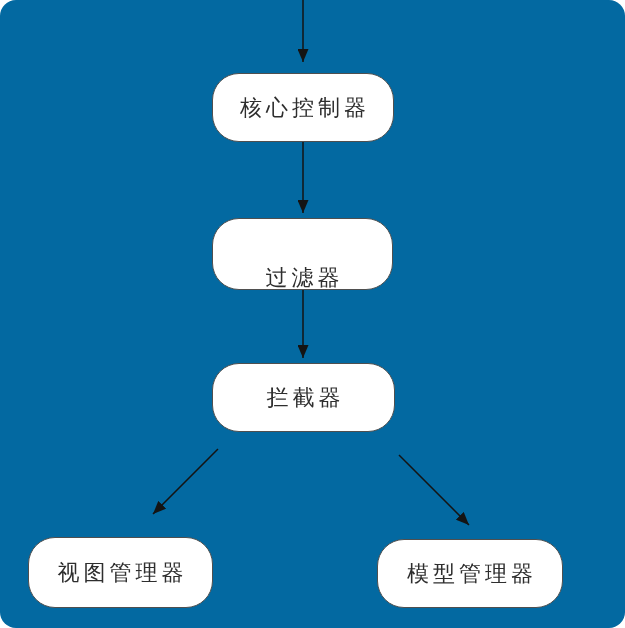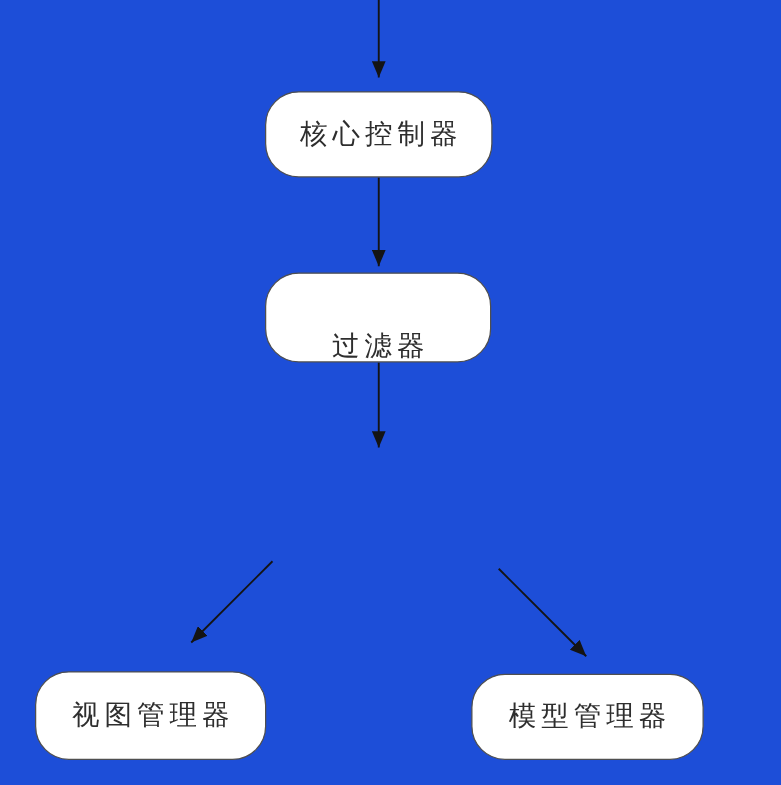--- a/index.html
+++ b/index.html
@@ -4,23 +4,24 @@
 <style>
   html, body {
     margin: 0;
     padding: 0;
     background: #ffffff;
   }
   .canvas {
     position: relative;
     width: 625px;
     height: 628px;
-    background: #1d4ed8;
+    background: #0369a1;
     overflow: hidden;
     font-family: "DejaVu Serif", "Liberation Serif", serif;
+    border-radius: 16px;
   }
   .arrow-layer {
     position: absolute;
     left: 0;
     top: 0;
     width: 625px;
     height: 628px;
   }
   .edge {
     stroke: #141414;
@@ -75,20 +76,23 @@
   </svg>
 
   <div class="node node-core">
     <span class="node-label">核心控制器</span>
   </div>
 
   <div class="node node-filter">
     <span class="node-label">过滤器</span>
   </div>
 
+  <div class="node node-interceptor">
+    <span class="node-label">拦截器</span>
+  </div>
 
   <div class="node node-view">
     <span class="node-label">视图管理器</span>
   </div>
 
   <div class="node node-model">
     <span class="node-label">模型管理器</span>
   </div>
 
 </div>

